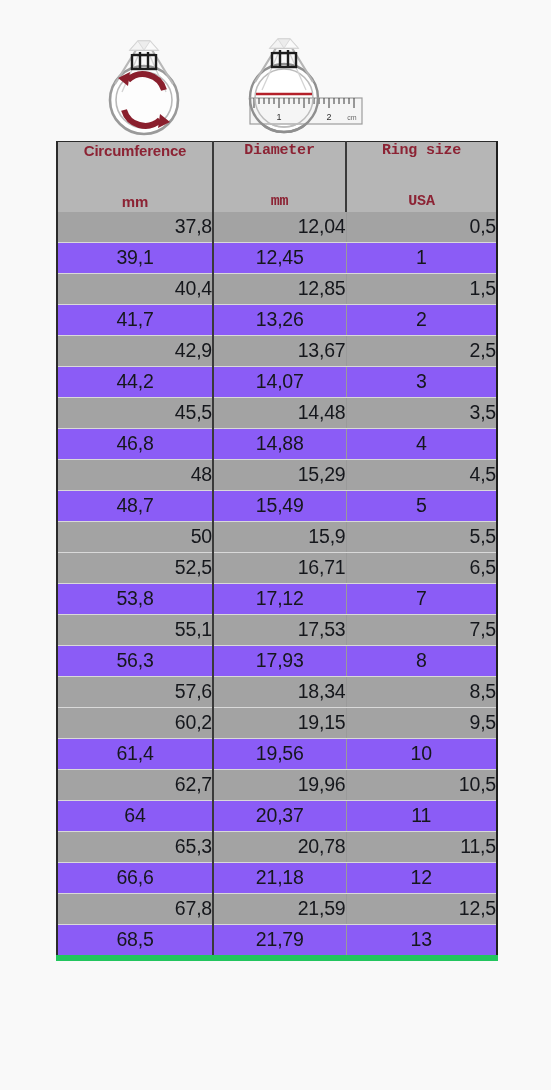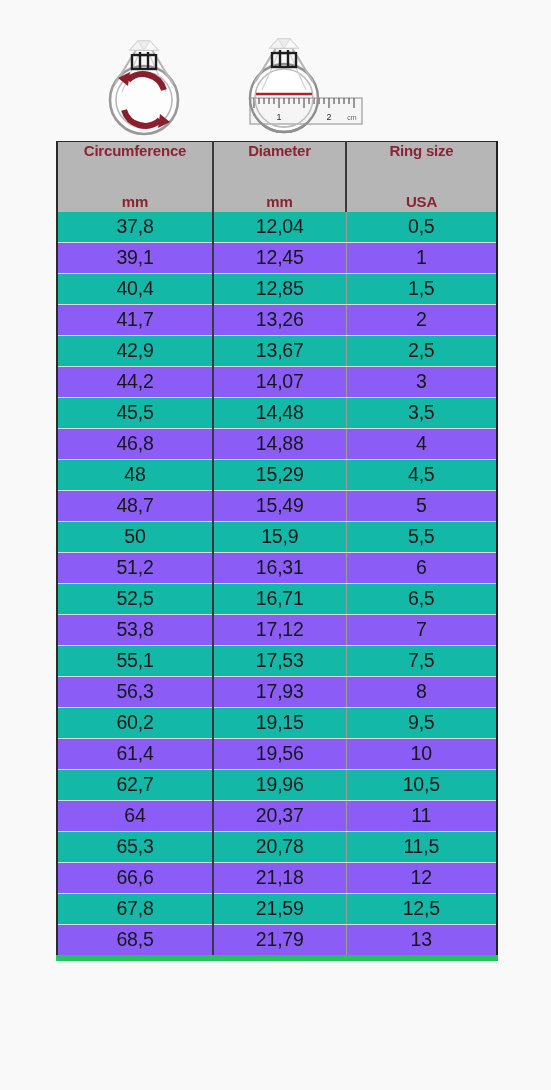--- a/index.html
+++ b/index.html
@@ -53,35 +53,35 @@
     color: #8c2334;
     font-size: 15px;
     font-weight: bold;
     line-height: 1.25;
     height: 58px;
     padding: 0 2px;
     text-align: center;
     vertical-align: middle;
     letter-spacing: -0.2px;
   }
-  thead th.div-l { border-left: 2px solid #3a3a3a; }
+  thead th.div-l { border-left: 2px solid #3a3a3a; font-family: Liberation Mono, monospace; }
 
   tbody td {
     height: 30px;
     font-size: 19.5px;
     color: #15171c;
     text-align: center;
     vertical-align: middle;
     padding: 0;
     border-bottom: 1px solid #d9d9d9;
     letter-spacing: -0.2px;
   }
   tbody td.div-l { border-left: 2px solid #3a3a3a; }
   tbody td.div-l-soft { border-left: 1.5px solid #9a9a9a; }
-  tbody tr.odd td  { background: #14b8a6; }
+  tbody tr.odd td  { background: #a3a3a3; text-align: right; }
   tbody tr.even td { background: #8b5cf6; }
   tbody tr:last-child td { border-bottom: 6px solid #22c55e; }
 
   .hdr-line2 { display: block; margin-top: 32px; }
 </style>
 </head>
 <body>
 
 <div class="illustrations">
 
@@ -255,25 +255,20 @@
         <tr class="even">
           <td>48,7</td>
           <td class="div-l">15,49</td>
           <td class="div-l-soft">5</td>
         </tr>
         <tr class="odd">
           <td>50</td>
           <td class="div-l">15,9</td>
           <td class="div-l-soft">5,5</td>
         </tr>
-        <tr class="even">
-          <td>51,2</td>
-          <td class="div-l">16,31</td>
-          <td class="div-l-soft">6</td>
-        </tr>
         <tr class="odd">
           <td>52,5</td>
           <td class="div-l">16,71</td>
           <td class="div-l-soft">6,5</td>
         </tr>
         <tr class="even">
           <td>53,8</td>
           <td class="div-l">17,12</td>
           <td class="div-l-soft">7</td>
         </tr>
@@ -281,20 +276,25 @@
           <td>55,1</td>
           <td class="div-l">17,53</td>
           <td class="div-l-soft">7,5</td>
         </tr>
         <tr class="even">
           <td>56,3</td>
           <td class="div-l">17,93</td>
           <td class="div-l-soft">8</td>
         </tr>
         <tr class="odd">
+          <td>57,6</td>
+          <td class="div-l">18,34</td>
+          <td class="div-l-soft">8,5</td>
+        </tr>
+        <tr class="odd">
           <td>60,2</td>
           <td class="div-l">19,15</td>
           <td class="div-l-soft">9,5</td>
         </tr>
         <tr class="even">
           <td>61,4</td>
           <td class="div-l">19,56</td>
           <td class="div-l-soft">10</td>
         </tr>
         <tr class="odd">

